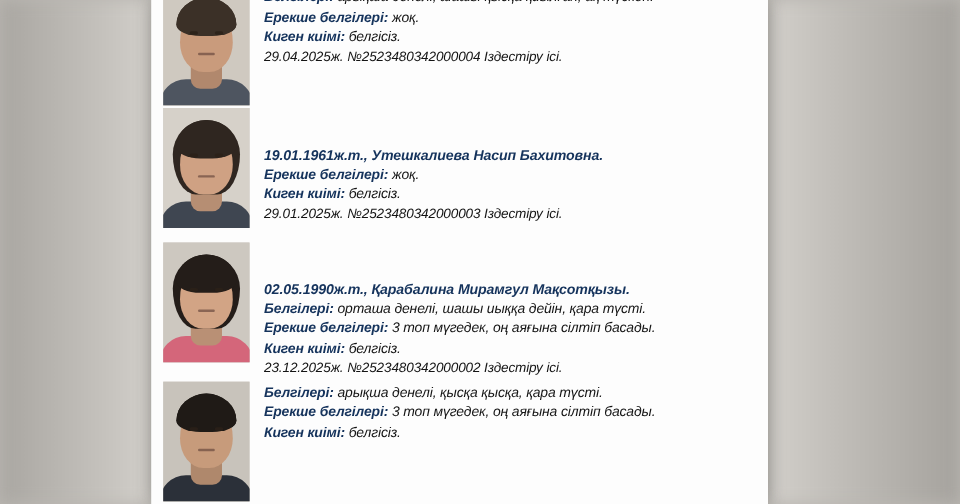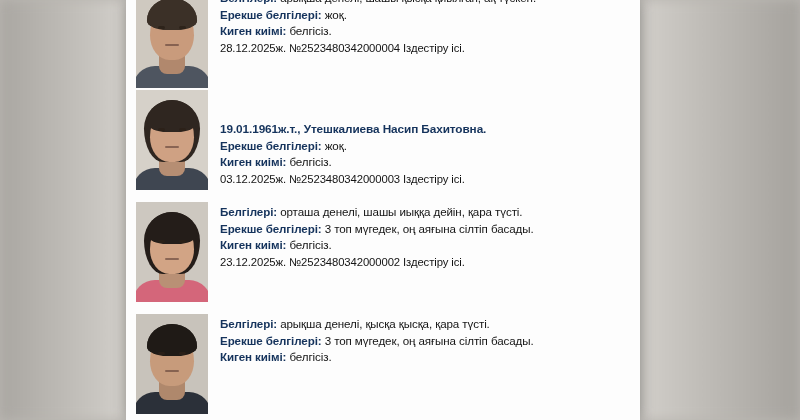--- a/index.html
+++ b/index.html
@@ -125,20 +125,21 @@
     flex: 1 1 auto;
     padding: 4px 8px 0 2px;
     color: #1b1b1b;
   }
 
   .line {
     font-size: 11.6px;
     line-height: 16.5px;
     white-space: nowrap;
     letter-spacing: -0.1px;
+    font-style: italic;
   }
   .line .lbl {
     font-weight: bold;
     color: #15335c;
   }
   .line.head-line {
     font-weight: bold;
     color: #15335c;
     font-size: 11.8px;
     margin-top: 29px;
@@ -177,59 +178,60 @@
               <div class="hair" style="background: rgb(59, 48, 39);"></div>
               <div class="eye l"></div>
               <div class="eye r"></div>
               <div class="mouth"></div>
             </div>
           </div>
           <div class="text-cell">
             <div class="line"><span class="lbl">Белгілері:</span> <span class="val">арықша денелі, шашы қысқа қиылған, ақ түскен.</span></div>
             <div class="line"><span class="lbl">Ерекше белгілері:</span> <span class="val">жоқ.</span></div>
             <div class="line"><span class="lbl">Киген киімі:</span> <span class="val">белгісіз.</span></div>
-            <div class="line ref-line">28.12.2025ж. №2523480342000004 Іздестіру ісі.</div>
+            <div class="line ref-line">29.04.2025ж. №2523480342000004 Іздестіру ісі.</div>
           </div>
         </div>
         <div class="entry">
           <div class="photo-cell">
             <div class="photo">
               <div class="bg" style="background: rgb(214, 209, 201);"></div>
               <div class="shoulders" style="background: rgb(63, 70, 81);"></div>
               <div class="neck" style="background: rgb(207, 161, 131); filter: brightness(0.88);"></div>
               <div class="hair long" style="background: rgb(47, 38, 32);"></div>
               <div class="head" style="background: rgb(207, 161, 131);"></div>
               <div class="hair" style="background: rgb(47, 38, 32);"></div>
               <div class="eye l"></div>
               <div class="eye r"></div>
               <div class="mouth"></div>
             </div>
           </div>
           <div class="text-cell">
             <div class="line head-line">19.01.1961ж.т., Утешкалиева Насип Бахитовна.</div>
             <div class="line"><span class="lbl">Ерекше белгілері:</span> <span class="val">жоқ.</span></div>
             <div class="line"><span class="lbl">Киген киімі:</span> <span class="val">белгісіз.</span></div>
-            <div class="line ref-line">03.12.2025ж. №2523480342000003 Іздестіру ісі.</div>
+            <div class="line ref-line">29.01.2025ж. №2523480342000003 Іздестіру ісі.</div>
           </div>
         </div>
         <div class="entry">
           <div class="photo-cell">
             <div class="photo">
               <div class="bg" style="background: rgb(205, 200, 192);"></div>
               <div class="shoulders" style="background: rgb(212, 102, 122);"></div>
               <div class="neck" style="background: rgb(210, 164, 133); filter: brightness(0.88);"></div>
               <div class="hair long" style="background: rgb(36, 29, 25);"></div>
               <div class="head" style="background: rgb(210, 164, 133);"></div>
               <div class="hair" style="background: rgb(36, 29, 25);"></div>
               <div class="eye l"></div>
               <div class="eye r"></div>
               <div class="mouth"></div>
             </div>
           </div>
           <div class="text-cell">
+            <div class="line head-line">02.05.1990ж.т., Қарабалина Мирамгул Мақсотқызы.</div>
             <div class="line"><span class="lbl">Белгілері:</span> <span class="val">орташа денелі, шашы иыққа дейін, қара түсті.</span></div>
             <div class="line"><span class="lbl">Ерекше белгілері:</span> <span class="val">3 топ мүгедек, оң аяғына сілтіп басады.</span></div>
             <div class="line"><span class="lbl">Киген киімі:</span> <span class="val">белгісіз.</span></div>
             <div class="line ref-line">23.12.2025ж. №2523480342000002 Іздестіру ісі.</div>
           </div>
         </div>
         <div class="entry clipped">
           <div class="photo-cell">
             <div class="photo">
               <div class="bg" style="background: rgb(200, 195, 187);"></div>

